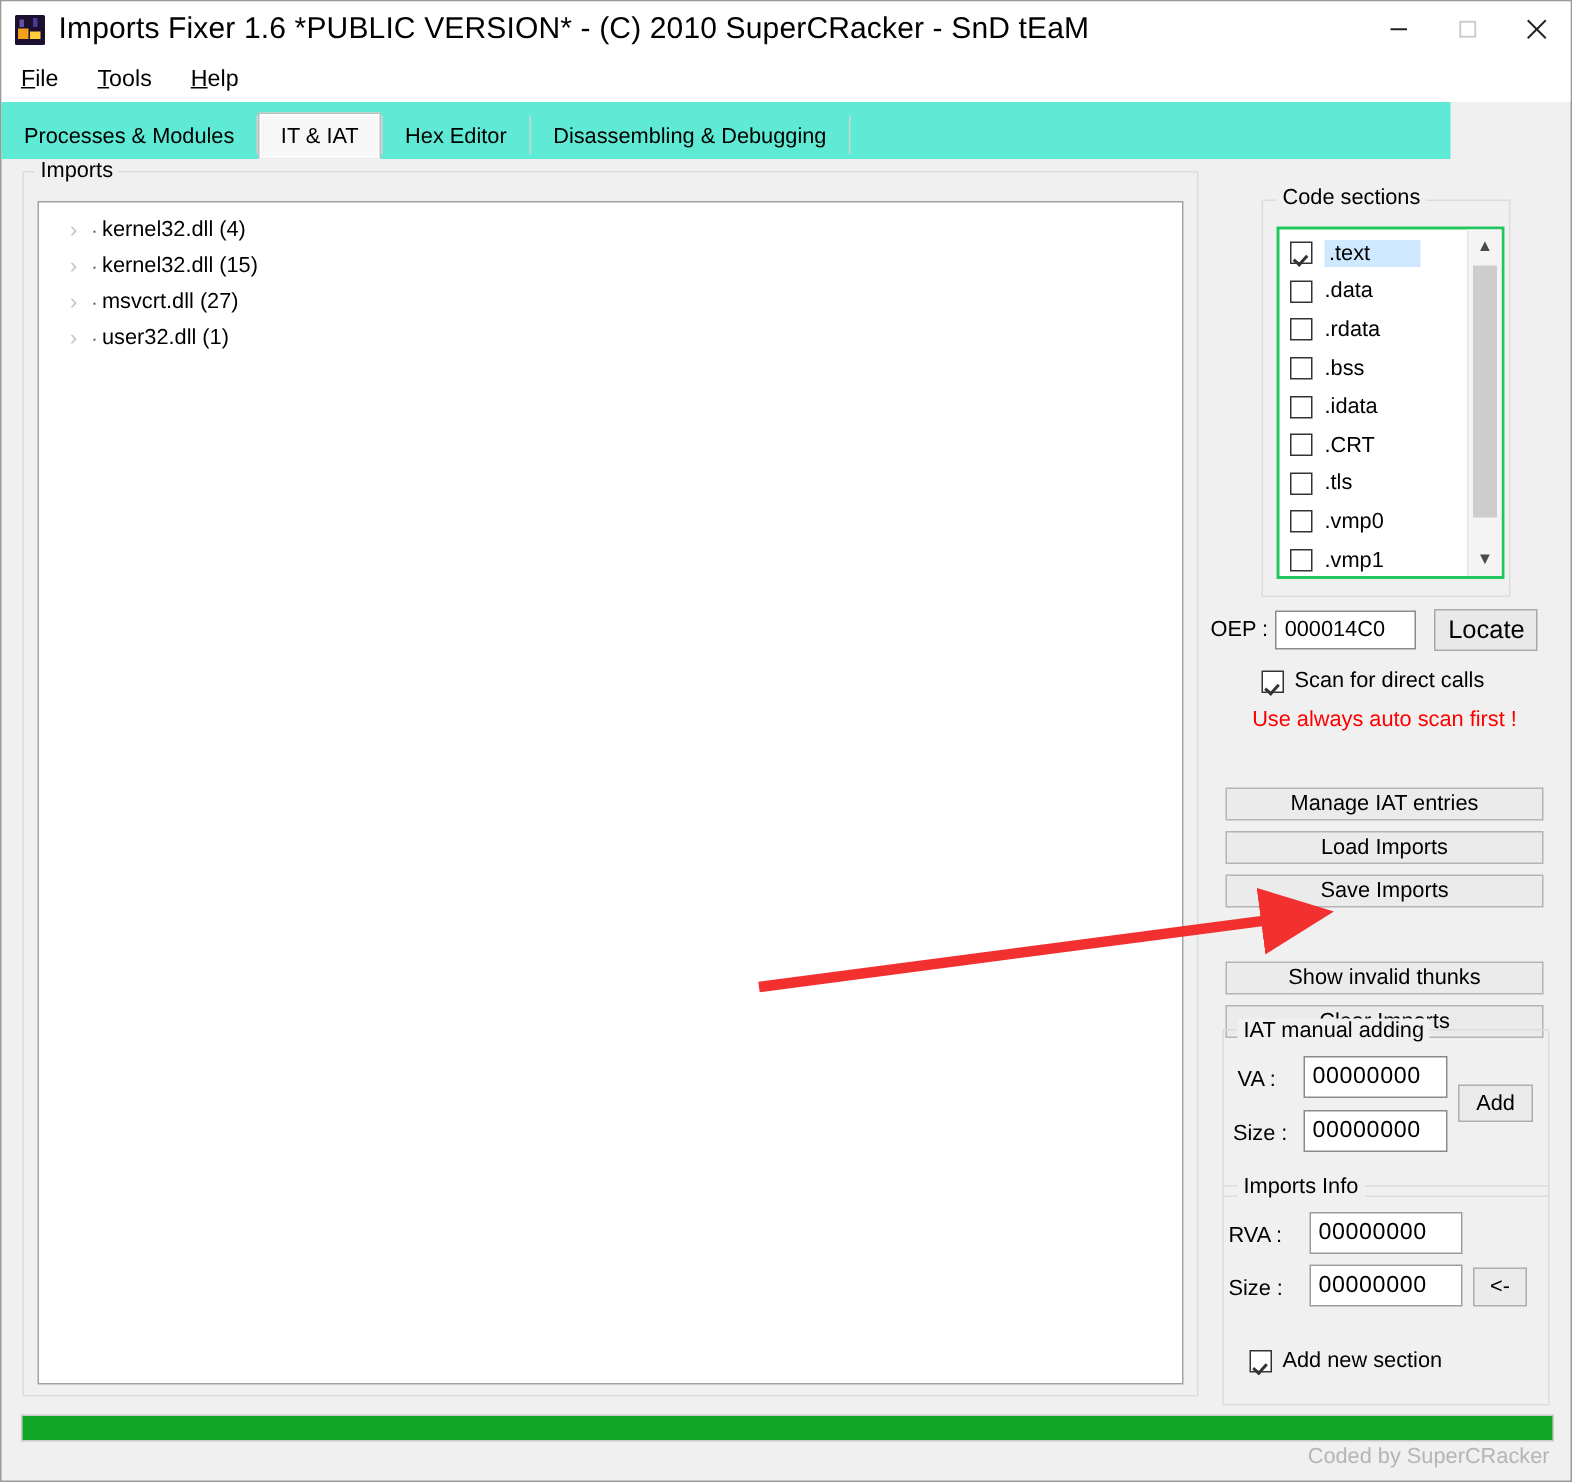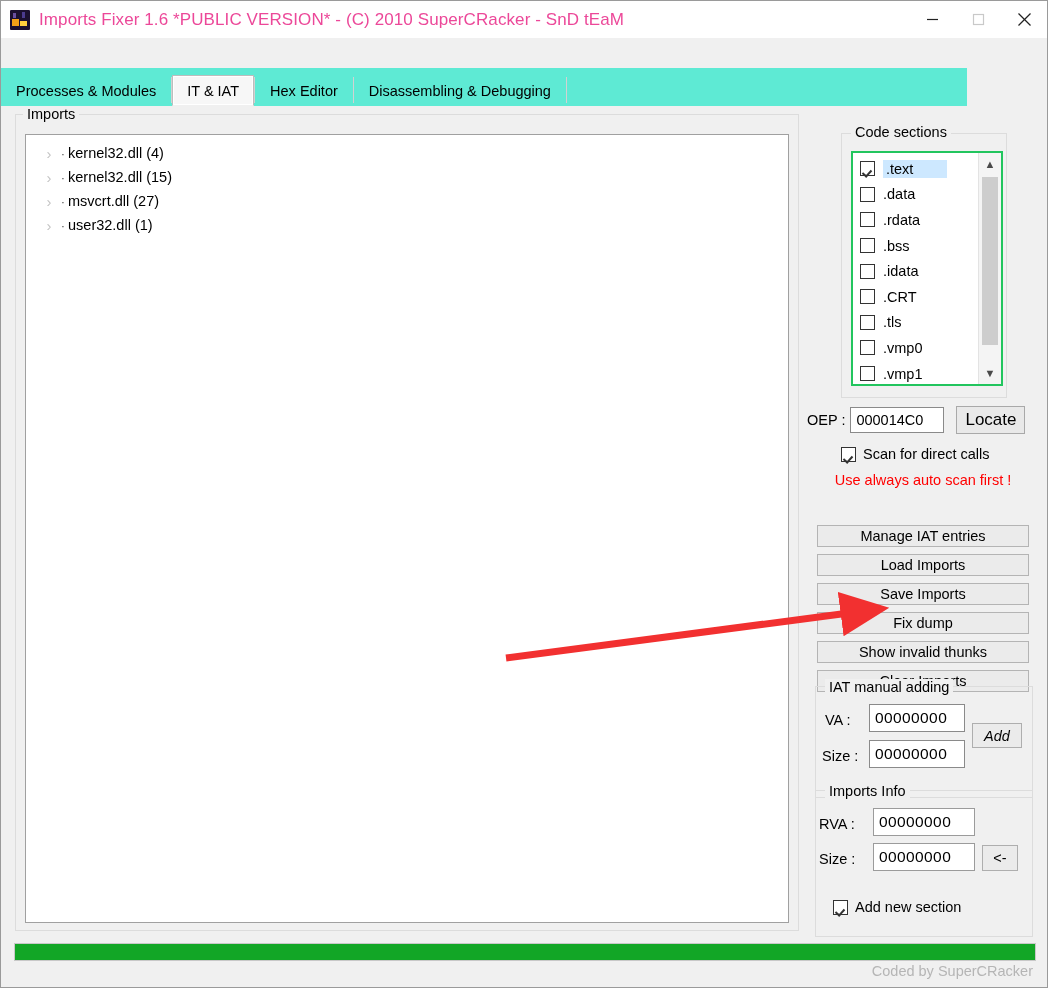--- a/index.html
+++ b/index.html
@@ -29,21 +29,21 @@
     width:20px;height:20px;margin-left:9px;margin-right:9px;
     background:#1b1030;
     position:relative;flex:none;overflow:hidden;
     border-radius:1px;
   }
   .app-icon .b1{position:absolute;left:2px;top:9px;width:7px;height:7px;background:#f2a017;}
   .app-icon .b2{position:absolute;left:10px;top:11px;width:7px;height:5px;background:#ffcf3d;}
   .app-icon .b3{position:absolute;left:3px;top:3px;width:3px;height:5px;background:#6a4fa0;}
   .app-icon .b4{position:absolute;left:12px;top:2px;width:3px;height:6px;background:#4b3b8f;}
   .title-text{
-    font-size:17px;color:#ec4899;letter-spacing:0.1px;white-space:nowrap;
+    font-size:20px;color:#000000;letter-spacing:0.1px;white-space:nowrap;
   }
   .wincontrols{position:absolute;right:0;top:0;display:flex;height:37px;}
   .wc{width:46px;height:37px;display:flex;align-items:center;justify-content:center;}
   .wc svg{display:block;}
 
   
   .menubar{
     position:absolute;left:0;top:37px;width:1046px;height:30px;
     background:#ffffff;display:flex;align-items:center;
   }
@@ -234,20 +234,25 @@
       </div>
       <div class="wc">
         <svg width="15" height="15" viewBox="0 0 15 15">
             <line x1="1.5" y1="1.5" x2="13.5" y2="13.5" stroke="#222" stroke-width="1.3"></line>
             <line x1="13.5" y1="1.5" x2="1.5" y2="13.5" stroke="#222" stroke-width="1.3"></line>
           </svg>
       </div>
     </div>
   </div>
 
+  <div class="menubar">
+    <div class="menu-item"><span class="u">F</span><span>ile</span></div>
+    <div class="menu-item"><span class="u">T</span><span>ools</span></div>
+    <div class="menu-item"><span class="u">H</span><span>elp</span></div>
+  </div>
 
   <div class="tabstrip">
     <div class="tab">Processes &amp; Modules</div>
     <div class="tabsep"></div>
     <div class="tab active">IT &amp; IAT</div>
     <div class="tabsep"></div>
     <div class="tab">Hex Editor</div>
     <div class="tabsep"></div>
     <div class="tab">Disassembling &amp; Debugging</div>
     <div class="tabsep"></div>
@@ -337,31 +342,30 @@
 
     <div class="scan-row">
       <span class="cbx checked"></span>
       <span class="scan-label">Scan for direct calls</span>
     </div>
     <div class="warn" style="color: rgb(255, 0, 0);">Use always auto scan first !</div>
 
     <div class="btn" style="top:411px;">Manage IAT entries</div>
     <div class="btn" style="top:440px;">Load Imports</div>
     <div class="btn" style="top:469px;">Save Imports</div>
-    <div class="btn" style="top:498px;">Fix dump</div>
     <div class="btn" style="top:527px;">Show invalid thunks</div>
     <div class="btn" style="top:556px;">Clear Imports</div>
 
     <div class="iat-group"></div>
     <div class="iat-legend">IAT manual adding</div>
     <span class="fld-label" style="left:18px;top:598px;">VA :</span>
     <div class="fld" style="left:62px;top:590px;width:96px;">00000000</div>
     <span class="fld-label" style="left:15px;top:634px;">Size :</span>
     <div class="fld" style="left:62px;top:626px;width:96px;">00000000</div>
-    <div class="mini-btn" style="left:165px;top:609px;width:50px;height:25px;font-style:italic;">Add</div>
+    <div class="mini-btn" style="left:165px;top:609px;width:50px;height:25px;">Add</div>
 
     <div class="info-group"></div>
     <div class="info-legend">Imports Info</div>
     <span class="fld-label" style="left:12px;top:702px;">RVA :</span>
     <div class="fld ro" style="left:66px;top:694px;width:102px;">00000000</div>
     <span class="fld-label" style="left:12px;top:737px;">Size :</span>
     <div class="fld ro" style="left:66px;top:729px;width:102px;">00000000</div>
     <div class="mini-btn" style="left:175px;top:731px;width:36px;height:26px;">&lt;-</div>
 
     <div class="addnew-row">

